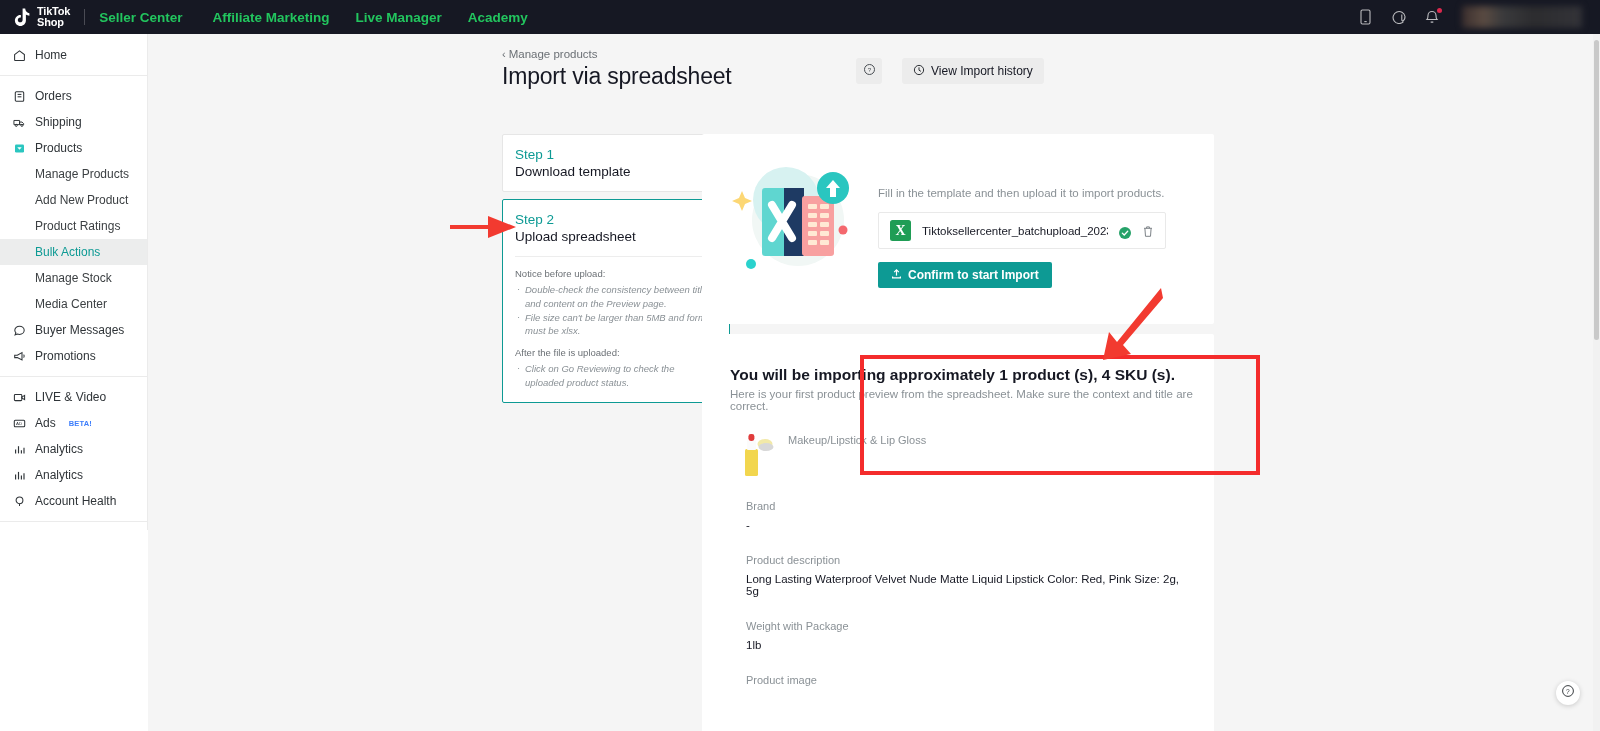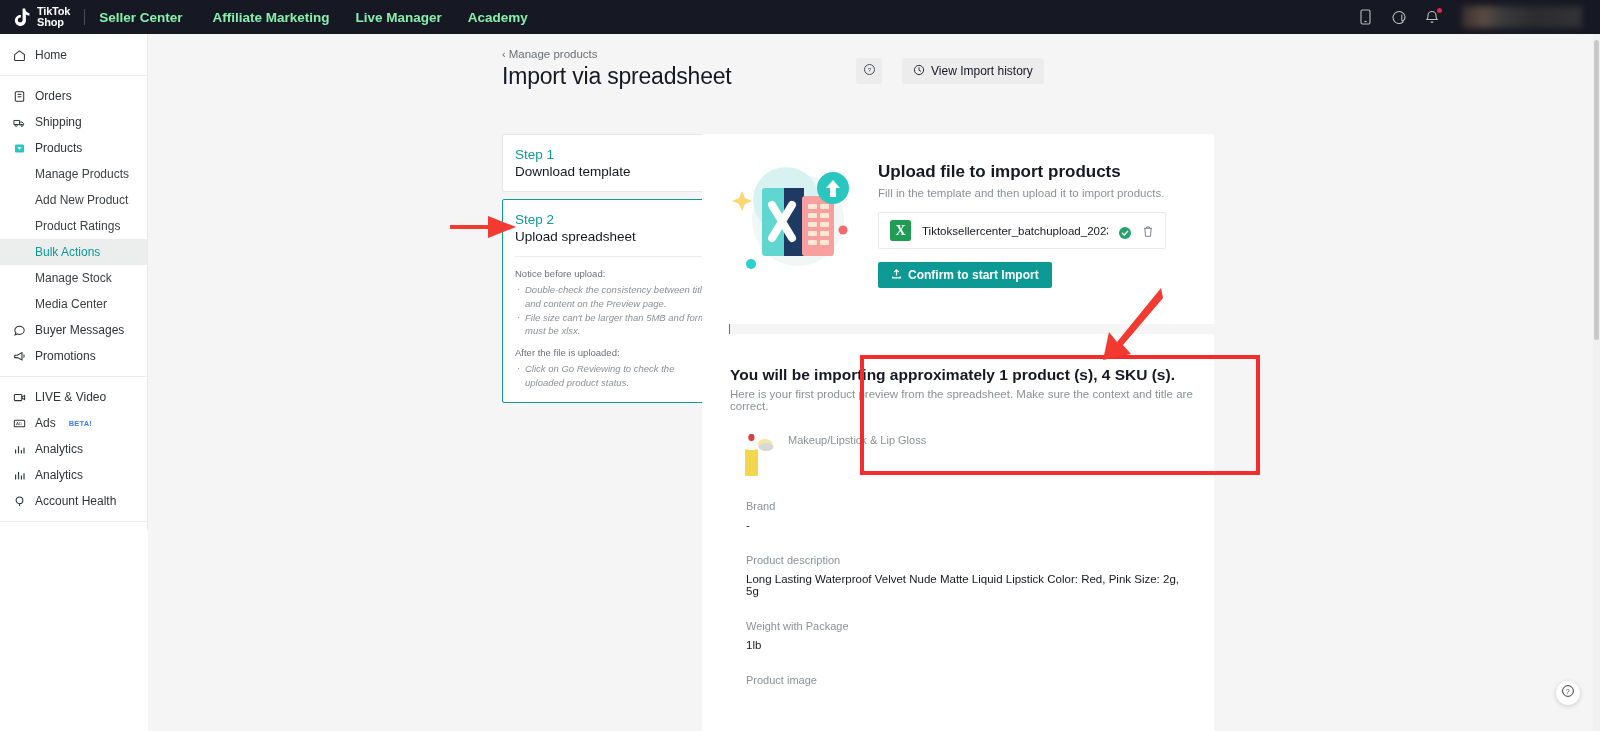--- a/index.html
+++ b/index.html
@@ -21,21 +21,21 @@
     padding: 0 14px;
     z-index: 40;
   }
   .brand { display: flex; align-items: center; gap: 6px; }
   .tt-note { width: 17px; height: 19px; position: relative; }
   .brand-txt { display: flex; flex-direction: column; line-height: 1.0; }
   .brand-txt .l1 { color: #fff; font-size: 11px; font-weight: bold; letter-spacing: -.2px;}
   .brand-txt .l2 { color: #fff; font-size: 11px; font-weight: bold; letter-spacing: -.2px;}
   .vbar { width: 1px; height: 16px; background: #4a4b54; margin: 0 14px; }
   .navlink {
-    color: #86efac; font-size: 13.5px; font-weight: bold;
+    color: #22c55e; font-size: 13.5px; font-weight: bold;
     margin-right: 26px; white-space: nowrap; cursor: pointer;
   }
   .navlink.first { margin-right: 30px; }
   .topright {
     margin-left: auto; display: flex; align-items: center; gap: 18px;
     padding-right: 4px;
   }
   .ticon { width: 15px; height: 16px; position: relative; cursor: pointer; opacity:.85;}
   .ticon svg { display:block; }
   .bell-dot {
@@ -544,21 +544,20 @@
           <rect x="84" y="71" width="9" height="5" rx="1"></rect>
             <rect x="96" y="71" width="9" height="5" rx="1"></rect>
           <rect x="84" y="80" width="9" height="5" rx="1"></rect>
             <rect x="96" y="80" width="9" height="5" rx="1"></rect>
         </g>
         <path d="M48 45 L68 78 M68 45 L48 78" stroke="#fff" stroke-width="8" stroke-linecap="round"></path>
         <circle cx="109" cy="28" r="16" fill="#2ac6c0"></circle>
         <path d="M109 20 l7 8 h-4 v9 h-6 v-9 h-4z" fill="#fff"></path>
       </svg>
     </div>
-    <div class="up-title">Upload file to import products</div>
     <div class="up-sub">Fill in the template and then upload it to import products.</div>
 
     <div class="filerow">
       <span class="xlsmini">X</span>
       <span class="fname">Tiktoksellercenter_batchupload_2023...xlsx</span>
       <span class="ckicon">
         <svg width="12" height="12" viewBox="0 0 12 12">
           <circle cx="6" cy="6" r="6" fill="#26a269"></circle>
           <path d="M3.3 6.1l1.9 1.9 3.5-3.7" fill="none" stroke="#fff" stroke-width="1.3" stroke-linecap="round"></path>
         </svg>

